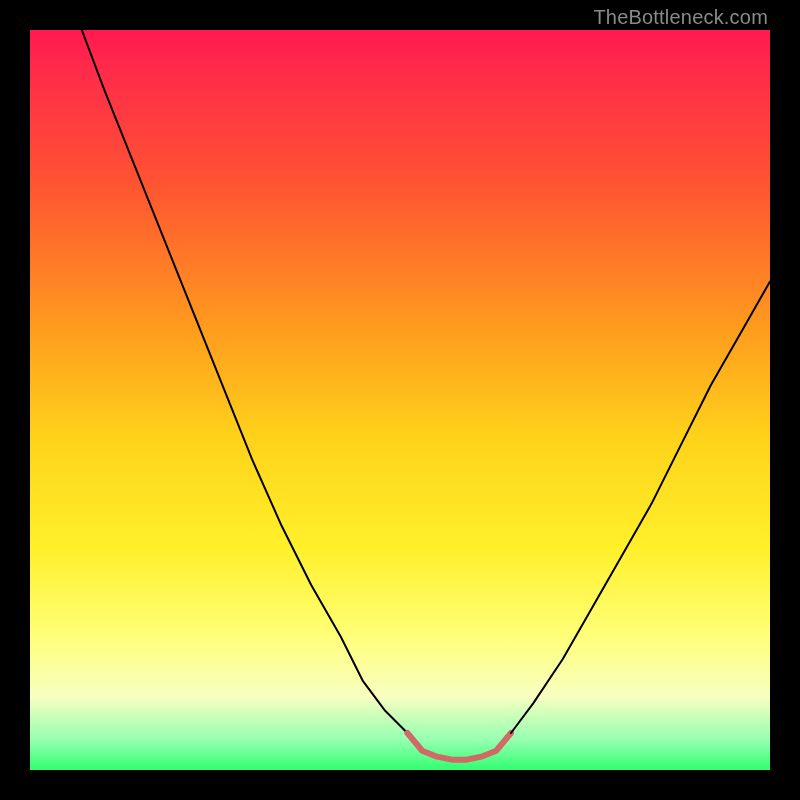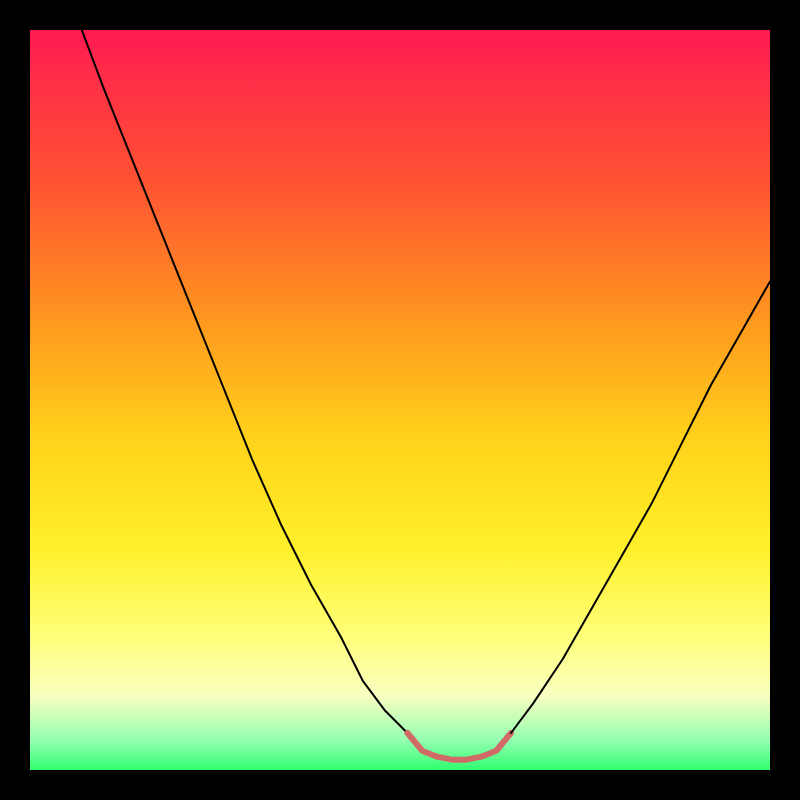--- a/index.html
+++ b/index.html
@@ -58,20 +58,21 @@
     font-weight: 500;
     letter-spacing: 0.2px;
     user-select: none;
   }
 </style>
 </head>
 <body>
 
 <div class="stage">
 
+  <div class="watermark">TheBottleneck.com</div>
 
   <div class="plot-area">
     <div class="gradient-bg"></div>
 
     <svg class="curve-svg" viewBox="0 0 100 100" preserveAspectRatio="none">
       <g>
           <polyline points="7.00,0.00 10.00,8.00 14.00,18.00 18.00,28.00 22.00,38.00 26.00,48.00 30.00,58.00 34.00,67.00 38.00,75.00 42.00,82.00 45.00,88.00 48.00,92.00 51.00,95.00" fill="none" stroke="#000000" stroke-width="0.270" stroke-linecap="round" stroke-linejoin="round"></polyline>
           <polyline points="51.00,95.00 53.00,97.40 55.00,98.20 57.00,98.60 59.00,98.60 61.00,98.20 63.00,97.40 65.00,95.00" fill="none" stroke="#d06a66" stroke-width="0.811" stroke-linecap="round" stroke-linejoin="round"></polyline>
           <polyline points="65.00,95.00 68.00,91.00 72.00,85.00 76.00,78.00 80.00,71.00 84.00,64.00 88.00,56.00 92.00,48.00 96.00,41.00 100.00,34.00" fill="none" stroke="#000000" stroke-width="0.270" stroke-linecap="round" stroke-linejoin="round"></polyline>
         </g>

